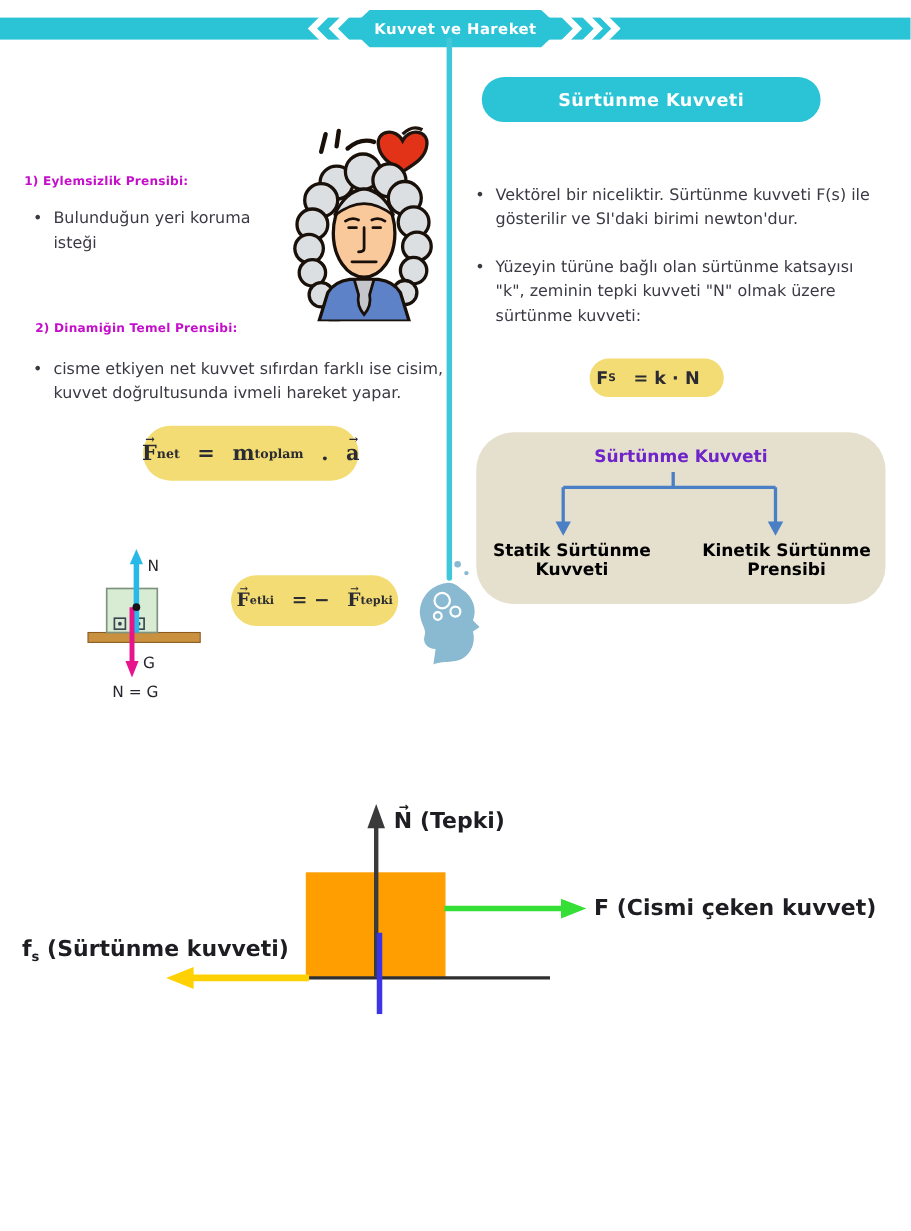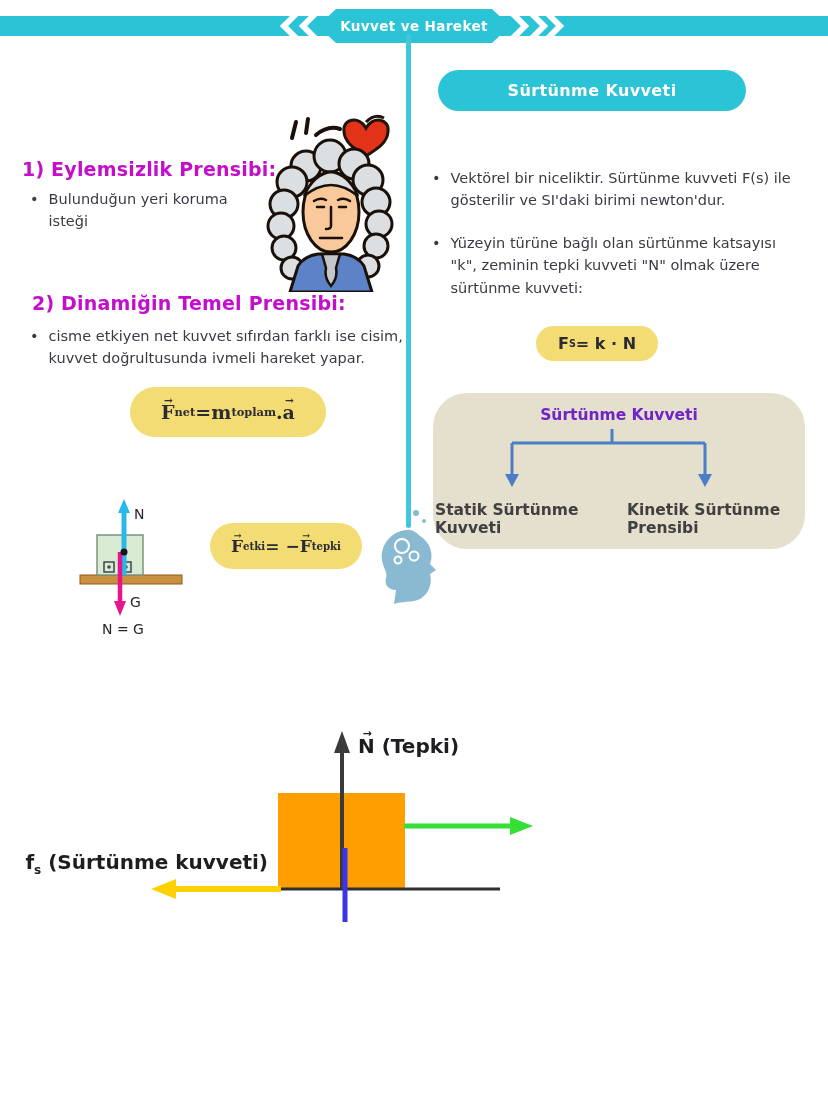--- a/index.html
+++ b/index.html
@@ -13,63 +13,63 @@
   
   #divider{position:absolute;left:406px;top:34px;width:5px;height:494px;background:#40c8da;border-radius:3px;}
 
   
   .pill-title{position:absolute;background:#2bc3d6;color:#fff;font-weight:bold;font-size:16px;
     display:flex;align-items:center;justify-content:center;border-radius:22px;letter-spacing:.4px;}
   #left-pill{left:62px;top:60px;width:300px;height:41px;}
   #right-pill{left:438px;top:70px;width:308px;height:41px;}
 
   
-  .heading{position:absolute;color:#c40ecb;font-weight:bold;font-size:19px;letter-spacing:.2px;}
+  .heading{position:absolute;color:#c40ecb;font-weight:bold;font-size:11px;letter-spacing:.2px;}
   #h1{left:22px;top:158px;}
   #h2{left:32px;top:292px;}
   #h3{left:30px;top:465px;}
   .bullet{position:absolute;color:#3a3a44;font-size:14.5px;line-height:1.55;display:flex;gap:10px;}
   .bullet .dot{flex:0 0 auto;}
   #b1{left:30px;top:188px;width:240px;}
   #b2{left:30px;top:325px;width:392px;}
   #rb1{left:432px;top:167px;width:372px;}
   #rb2{left:432px;top:232px;width:372px;}
 
   
   .formula-pill{position:absolute;background:#f3dc73;display:flex;align-items:center;justify-content:center;
     color:#2b2b33;font-family:"DejaVu Serif",serif;font-weight:bold;}
   #fnet-pill{left:130px;top:387px;width:196px;height:50px;border-radius:26px;font-size:19px;}
   #fetki-pill{left:210px;top:523px;width:152px;height:46px;border-radius:24px;font-size:17px;}
   #fs-pill{left:536px;top:326px;width:122px;height:35px;border-radius:18px;font-size:16px;
     font-family:"DejaVu Sans",sans-serif;}
   .fsub{font-size:.6em;vertical-align:-.4em;font-weight:bold;}
-  .eq{margin:0 0;}
+  .eq{margin:0 16px;}
   .vec{position:relative;display:inline-block;}
   .vec .arr{position:absolute;left:55%;top:-.68em;transform:translateX(-50%);font-size:.55em;}
 
   
   #tree-box{position:absolute;left:433px;top:393px;width:372px;height:156px;background:#e5dfcd;border-radius:34px;}
   #tree-root{position:absolute;left:0;top:13px;width:100%;text-align:center;color:#6f24c9;font-weight:bold;font-size:15.5px;}
-  #tree-left,#tree-right{position:absolute;top:109px;color:#404040;font-weight:bold;font-size:15.5px;line-height:1.15;}
+  #tree-left,#tree-right{position:absolute;top:99px;color:#000000;font-weight:bold;font-size:15.5px;line-height:1.15;text-align:center;}
   #tree-left{left:2px;width:170px;}
   #tree-right{left:194px;width:176px;}
   #tree-lines{position:absolute;left:0;top:0;}
 
   
   #ng-diagram{position:absolute;left:60px;top:495px;}
   .ng-label{font-family:"DejaVu Sans",sans-serif;font-size:14px;fill:#26262e;}
   #newton{position:absolute;left:254px;top:108px;}
   #head-icon{position:absolute;left:372px;top:505px;}
 
   
   #force-svg{position:absolute;left:0;top:690px;}
   .force-label{position:absolute;color:#1d1d22;font-weight:bold;font-size:20px;white-space:nowrap;}
   #lbl-n{left:358px;top:734px;}
   #lbl-f{left:540px;top:813px;}
-  #lbl-fs{left:20px;top:850px;width:248px;text-align:right;}
+  #lbl-fs{left:20px;top:850px;width:248px;}
   #lbl-g{left:362px;top:940px;}
   .force-label sub{font-size:.6em;}
 
   
   #footer{position:absolute;left:0;top:1049px;}
   #page-num{fill:#29b9c9;font-family:"DejaVu Sans",sans-serif;font-weight:bold;font-size:34px;}
 </style>
 </head>
 <body>
 
@@ -238,20 +238,21 @@
     <line x1="404" y1="136" x2="513" y2="136" stroke="#35df35" stroke-width="5"></line>
     <polygon points="533,136 510,127 510,145" fill="#35df35"></polygon>
     <line x1="281" y1="199" x2="173" y2="199" stroke="#ffd103" stroke-width="6"></line>
     <polygon points="151,199 176,189 176,209" fill="#ffd103"></polygon>
     <line x1="345" y1="158" x2="345" y2="260" stroke="#3c35e8" stroke-width="5"></line>
     <polygon points="345,278 337,257 353,257" fill="#3c35e8"></polygon>
   </svg>
   <div id="lbl-n" class="force-label">
     <span class="vec"><span class="arr">→</span><span>N</span></span><span> (Tepki)</span>
   </div>
+  <div id="lbl-f" class="force-label">F (Cismi çeken kuvvet)</div>
   <div id="lbl-fs" class="force-label">
     <span>f</span><sub>s</sub><span> (Sürtünme kuvveti)</span>
   </div>
   <div id="lbl-g" class="force-label">
     <span class="vec"><span class="arr">→</span><span>G</span></span><span> (Ağırlık = Etki)</span>
   </div>
 
   <svg id="footer" width="828" height="70" viewBox="0 0 828 70">
     <rect x="0" y="49" width="828" height="21" fill="#23bfd0"></rect>
     <path d="M346,49 Q366,49 376,64 L346,64 Z" fill="#23bfd0"></path>

